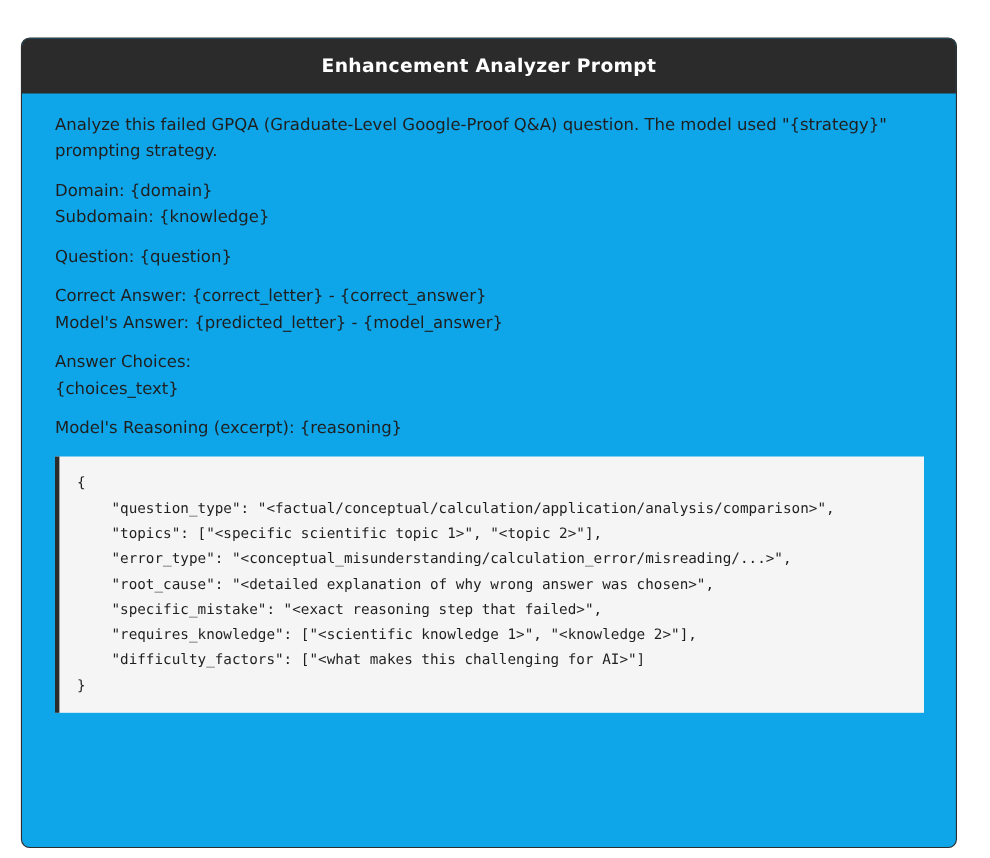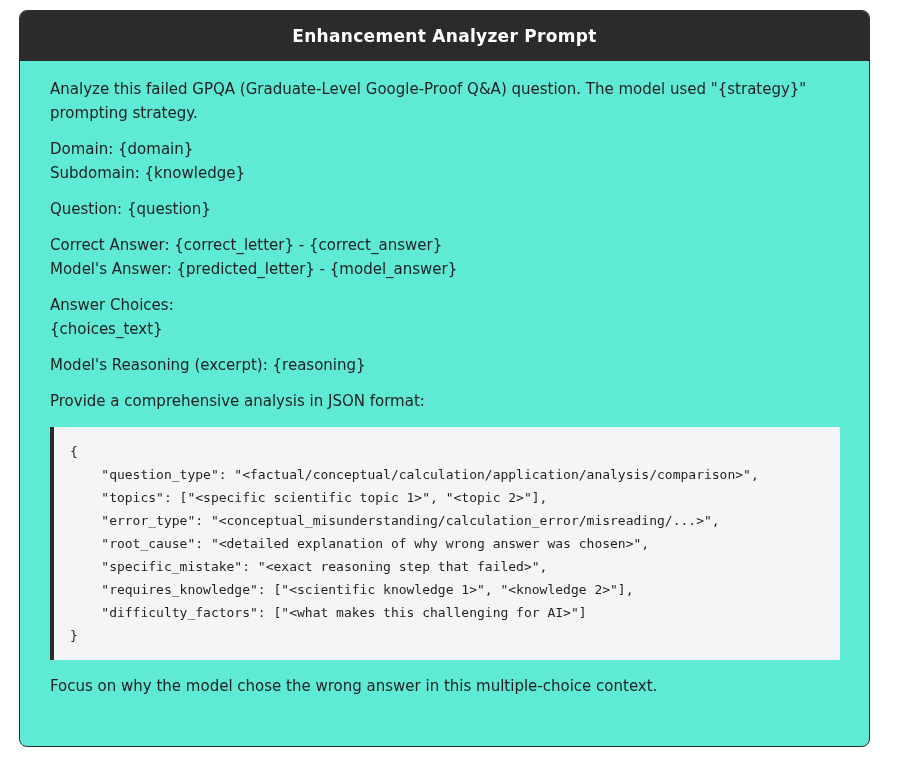--- a/index.html
+++ b/index.html
@@ -5,24 +5,24 @@
   html, body {
     margin: 0;
     padding: 0;
     background: #ffffff;
     width: 900px;
     height: 780px;
     font-family: "DejaVu Sans", sans-serif;
   }
   .card {
     box-sizing: border-box;
-    margin: 10px 0 0 19px;
+    margin: 34px 0 0 19px;
     width: 851px;
     min-height: 737px;
-    background: #5eead4;
+    background: #0ea5e9;
     border: 1px solid #2d2d2d;
     border-radius: 8px;
   }
   .card-header {
     background: #2b2b2b;
     border-radius: 7px 7px 0 0;
     height: 50px;
     display: flex;
     align-items: center;
     justify-content: center;
@@ -73,30 +73,28 @@
     <p><span>Domain: {domain}</span><br><span>Subdomain: {knowledge}</span></p>
 
     <p><span>Question: {question}</span></p>
 
     <p><span>Correct Answer: {correct_letter} - {correct_answer}</span><br><span>Model's Answer: {predicted_letter} - {model_answer}</span></p>
 
     <p><span>Answer Choices:</span><br><span>{choices_text}</span></p>
 
     <p><span>Model's Reasoning (excerpt): {reasoning}</span></p>
 
-    <p><span>Provide a comprehensive analysis in JSON format:</span></p>
 
     <pre class="codeblock">
         <code>{</code>
         <code>    "question_type": "&lt;factual/conceptual/calculation/application/analysis/comparison&gt;",</code>
         <code>    "topics": ["&lt;specific scientific topic 1&gt;", "&lt;topic 2&gt;"],</code>
         <code>    "error_type": "&lt;conceptual_misunderstanding/calculation_error/misreading/...&gt;",</code>
         <code>    "root_cause": "&lt;detailed explanation of why wrong answer was chosen&gt;",</code>
         <code>    "specific_mistake": "&lt;exact reasoning step that failed&gt;",</code>
         <code>    "requires_knowledge": ["&lt;scientific knowledge 1&gt;", "&lt;knowledge 2&gt;"],</code>
         <code>    "difficulty_factors": ["&lt;what makes this challenging for AI&gt;"]</code>
         <code>}</code>
       </pre>
 
-    <p>Focus on why the model chose the wrong answer in this multiple-choice context.</p>
 
   </div>
 </div>
 
 </body></html>

